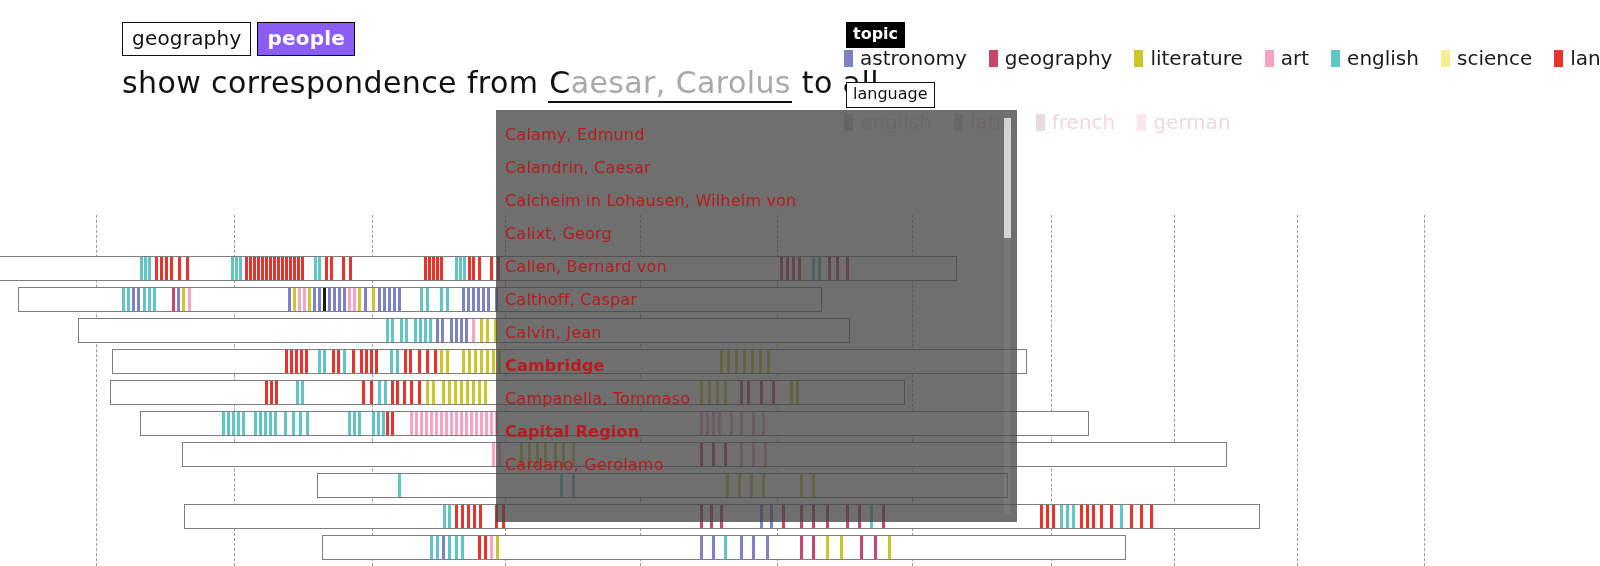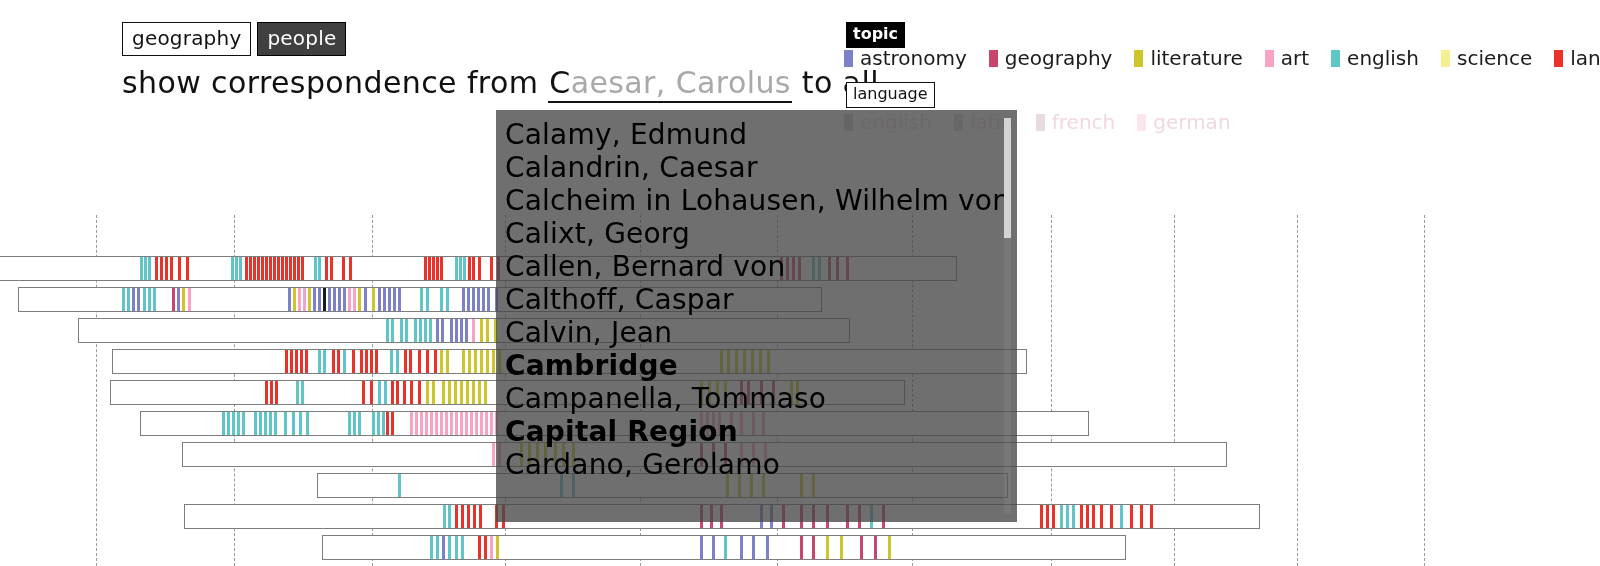--- a/index.html
+++ b/index.html
@@ -16,21 +16,21 @@
   #category-tabs { position: absolute; left: 122px; top: 22px; display: flex; gap: 6px; }
   .cat-tab {
     font-size: 20px; line-height: 1;
     padding: 5px 9px 7px 9px;
     border: 1.5px solid #111;
     background: #fff; color: #111;
     letter-spacing: .2px;
     cursor: pointer;
     white-space: nowrap;
   }
-  .cat-tab.active { background: #404040; color: #fff; border-color: #000; font-weight: 400; text-align: center; }
+  .cat-tab.active { background: #8b5cf6; color: #fff; border-color: #000; font-weight: 700; text-align: center; }
 
   
   #query-sentence {
     position: absolute; left: 122px; top: 66px;
     font-size: 30px; line-height: 34px; color: #111;
     letter-spacing: .4px; white-space: nowrap;
   }
   #query-sentence .qs-word { color:#111; }
   .entity-field {
     display: inline-block;
@@ -73,21 +73,21 @@
 
   
   #entity-dropdown {
     position: absolute; left: 496px; top: 110px;
     width: 521px; height: 412px;
     background: rgba(70,70,70,0.78);
     overflow: hidden;
     padding: 8px 0 0 0;
   }
   .dd-item {
-    font-size: 28px; line-height: 33px; color: #000000;
+    font-size: 16px; line-height: 33px; color: #b91c1c;
     padding: 0 14px 0 9px; white-space: nowrap; cursor: pointer;
     letter-spacing: .2px;
   }
   .dd-item.place { font-weight: 700; }
   #dd-scrollbar {
     position: absolute; right: 6px; top: 8px; width: 7px; height: 396px;
     background: rgba(255,255,255,0.06);
   }
   #dd-scrollbar-thumb {
     position: absolute; left: 0; top: 0; width: 7px; height: 120px;

